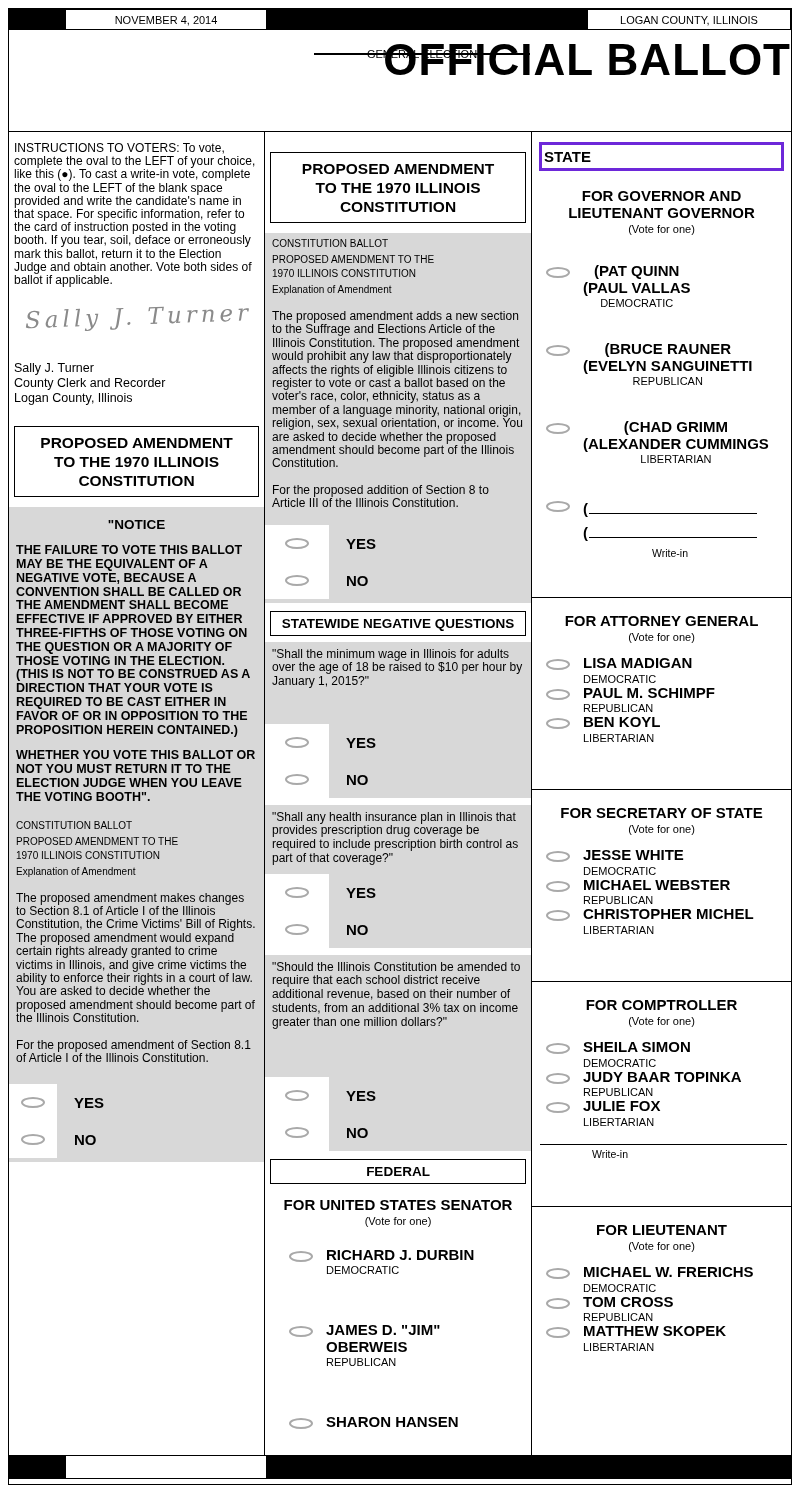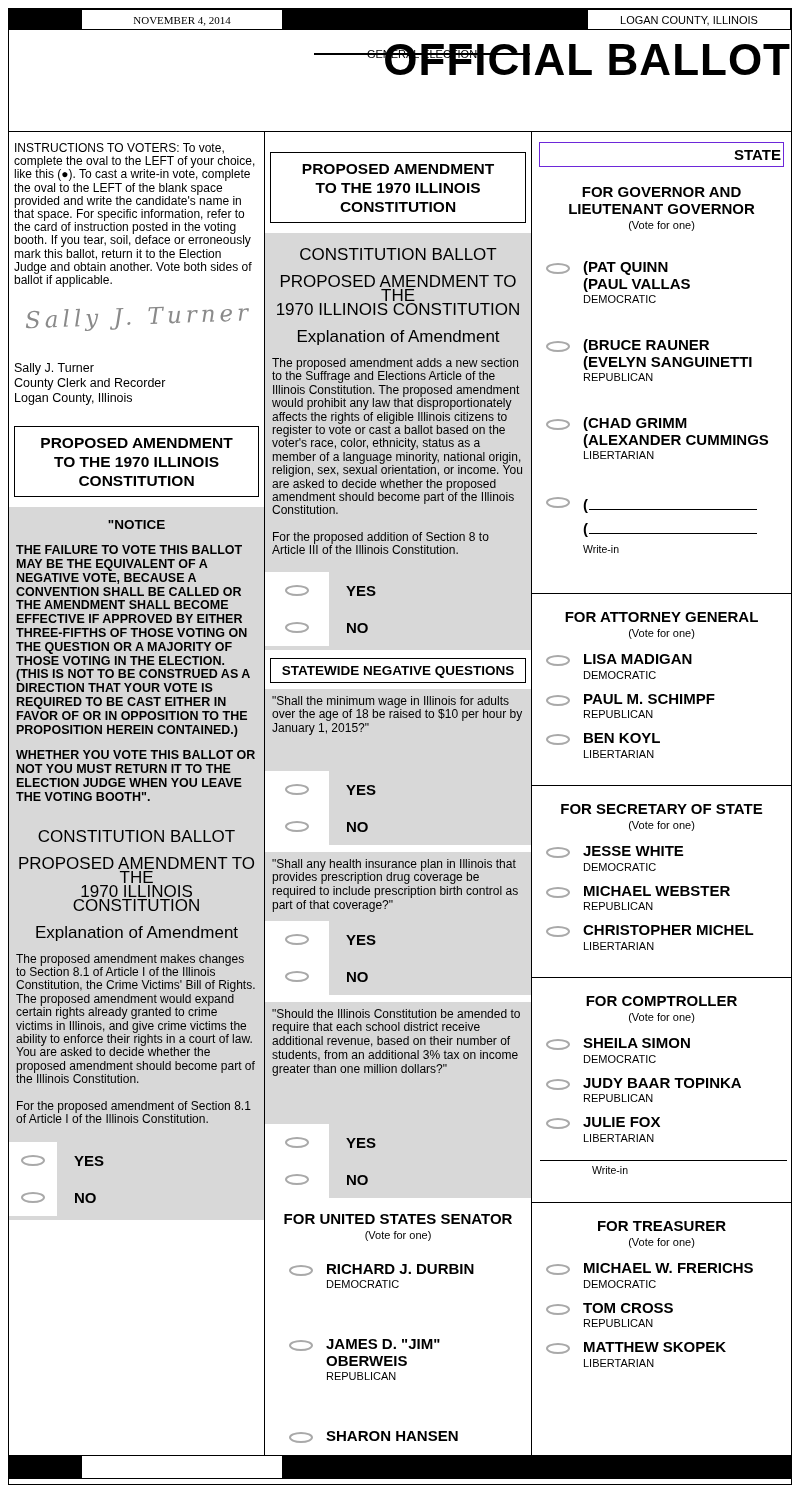--- a/index.html
+++ b/index.html
@@ -3,41 +3,41 @@
 <meta charset="utf-8">
 <style>
   * { margin:0; padding:0; box-sizing:border-box; }
   body { font-family:"Liberation Sans", sans-serif; color:#000; background:#fff; }
   .page { position:relative; width:800px; height:1492px; background:#fff; overflow:hidden; }
   .ballot { position:absolute; left:8px; top:8px; width:784px; height:1477px; border:1px solid #000; background:#fff; }
   .bar { position:absolute; left:0; right:0; background:#000; }
   .topbar { top:0; height:21px; }
   .botbar { bottom:5px; height:24px; }
   .bar-box { position:absolute; top:0; bottom:0; background:#fff; border:1px solid #000; display:flex; align-items:center; justify-content:center; font-size:11px; }
-  .tb1,.bb1 { left:72px; width:202px;font-family:Liberation Serif, serif; }
+  .tb1,.bb1 { left:56px; width:202px; }
   .tb2,.bb2 { left:305px; width:216px;margin-top:44px; }
   .tb3 { left:578px; width:204px; }
   .title { position:absolute; top:26px; left:0; right:0; text-align:right; font-size:44px; font-weight:bold; letter-spacing:1px; }
   .main { position:absolute; top:122px; left:0; width:782px; bottom:17px; border-top:1px solid #000;padding-left:47px; }
   .col { position:absolute; top:0; bottom:0; overflow:hidden; }
   .col1 { left:0; width:255px; }
   .col2 { left:255px; width:267px; border-left:1px solid #000; }
   .col3 { left:522px; width:260px; border-left:1px solid #000; }
   .pre { white-space:pre-line; }
   .gray { background:#d8d8d8; }
 
   
   .instructions { padding:10px 8px 0 5px; font-size:12px; line-height:13.2px; }
   .signature { margin:16px 0 0 16px; font-family:"DejaVu Serif", serif; font-style:italic; font-size:23px; color:#8a8a8a; letter-spacing:4px; transform:rotate(-2deg); }
   .clerk { margin:32px 0 0 5px; font-size:12.5px; line-height:15px; }
   .box3 { margin:20px 5px 10px 5px; border:1px solid #000; padding:6px 2px; text-align:center; font-weight:bold; font-size:15.5px; line-height:19px; background:#fff; }
   .left-gray { padding:10px 7px 4px 7px; display:flex; flex-direction:column; min-height:655px; }
   .notice-head { text-align:center; font-weight:bold; font-size:13.5px; margin-bottom:12px; }
   .notice-para { font-weight:bold; font-size:12.5px; line-height:13.8px; margin-bottom:12px; }
-  .center-head { text-align:center; font-size:17px; line-height:14px; margin-top:13px; }
+  .center-head { font-size:10px; line-height:14px; margin-top:2px; }
   .body-para { font-size:12px; line-height:13.4px; margin-top:13px; }
   .votes { margin:14px 0 0 -7px; }
   .left-gray .votes { margin-top:auto; padding-top:16px; }
   .vote-row { display:flex; align-items:center; height:37px; }
   .oval-cell { width:48px; height:37px; background:#fff; display:flex; align-items:center; justify-content:center; flex:none; }
   .oval { display:inline-block; width:24px; height:11px; border:2px solid #a9a9a9; border-radius:50%; background:#fff; }
   .vote-label { font-size:15px; font-weight:bold; margin-left:17px; }
 
   
   .mid-gray { padding:2px 7px 4px 7px; }
@@ -51,31 +51,31 @@
   .race-title { text-align:center; font-weight:bold; font-size:15px; line-height:17px; margin-top:12px; }
   .vote-for { text-align:center; font-size:11px; margin-top:2px; }
   .cand { display:flex; align-items:flex-start; }
   .cand .oval { margin:4px 13px 0 0; flex:none; }
   .cand-name { font-size:15px; font-weight:bold; line-height:16.5px; }
   .cand-party { font-size:11px; margin-top:1px; }
   .sen-cand { margin:46px 0 0 24px; }
   .sen-cand.first { margin-top:20px; }
 
   
-  .state-box { margin:10px 7px 2px 7px; border:1px solid #6d28d9; text-align:right; font-weight:bold; font-size:15px; padding:3px 2px; }
+  .state-box { margin:10px 7px 2px 7px; border:3px solid #6d28d9; text-align:left; font-weight:bold; font-size:15px; padding:3px 2px; }
   .race { padding:2px 4px 0 4px; }
   .race-sep { border-top:1px solid #000; }
   .race-gov { min-height:424px; }
   .race-ag { min-height:192px; }
   .race-sos { min-height:192px; }
   .race-comp { min-height:225px; }
   .col3 .cand { margin-left:10px; }
-  .gov-cand { margin-top:32px; }
+  .gov-cand { margin-top:32px;text-align:center; }
   .gov-cand.first { margin-top:28px; }
-  .std-cand { margin-top:10px; }
+  .std-cand { }
   .std-cand.first { margin-top:12px; }
   .write-line { font-size:15px; font-weight:bold; line-height:24px; }
   .blank { display:inline-block; width:168px; border-bottom:1px solid #000; height:13px; margin-left:1px; }
   .write-label { font-size:10.5px; margin-top:2px; }
   .wi-rule { border-top:1px solid #000; margin:16px 0 3px 4px; }
   .wi-label { font-size:10.5px; margin-left:56px; }
 </style>
 </head>
 <body>
 
@@ -206,20 +206,21 @@
             </div>
             <div class="vote-row">
               <span class="oval-cell">
                   <span class="oval"></span>
                 </span>
               <span class="vote-label">NO</span>
             </div>
           </div>
         </div>
 
+        <div class="hdr-box">FEDERAL</div>
 
         <div>
           <div class="race-title">FOR UNITED STATES SENATOR</div>
           <div class="vote-for">(Vote for one)</div>
 
           <div class="cand sen-cand first">
             <span class="oval"></span>
             <div>
               <div class="cand-name pre">RICHARD J. DURBIN</div>
               <div class="cand-party">DEMOCRATIC</div>
@@ -360,21 +361,21 @@
             <div>
               <div class="cand-name">JULIE FOX</div>
               <div class="cand-party">LIBERTARIAN</div>
             </div>
           </div>
           <div class="wi-rule"></div>
           <div class="wi-label">Write-in</div>
         </div>
 
         <div class="race race-sep">
-          <div class="race-title">FOR TREASURER</div>
+          <div class="race-title">FOR LIEUTENANT</div>
           <div class="vote-for">(Vote for one)</div>
           <div class="cand std-cand first">
             <span class="oval"></span>
             <div>
               <div class="cand-name">MICHAEL W. FRERICHS</div>
               <div class="cand-party">DEMOCRATIC</div>
             </div>
           </div>
           <div class="cand std-cand">
             <span class="oval"></span>

